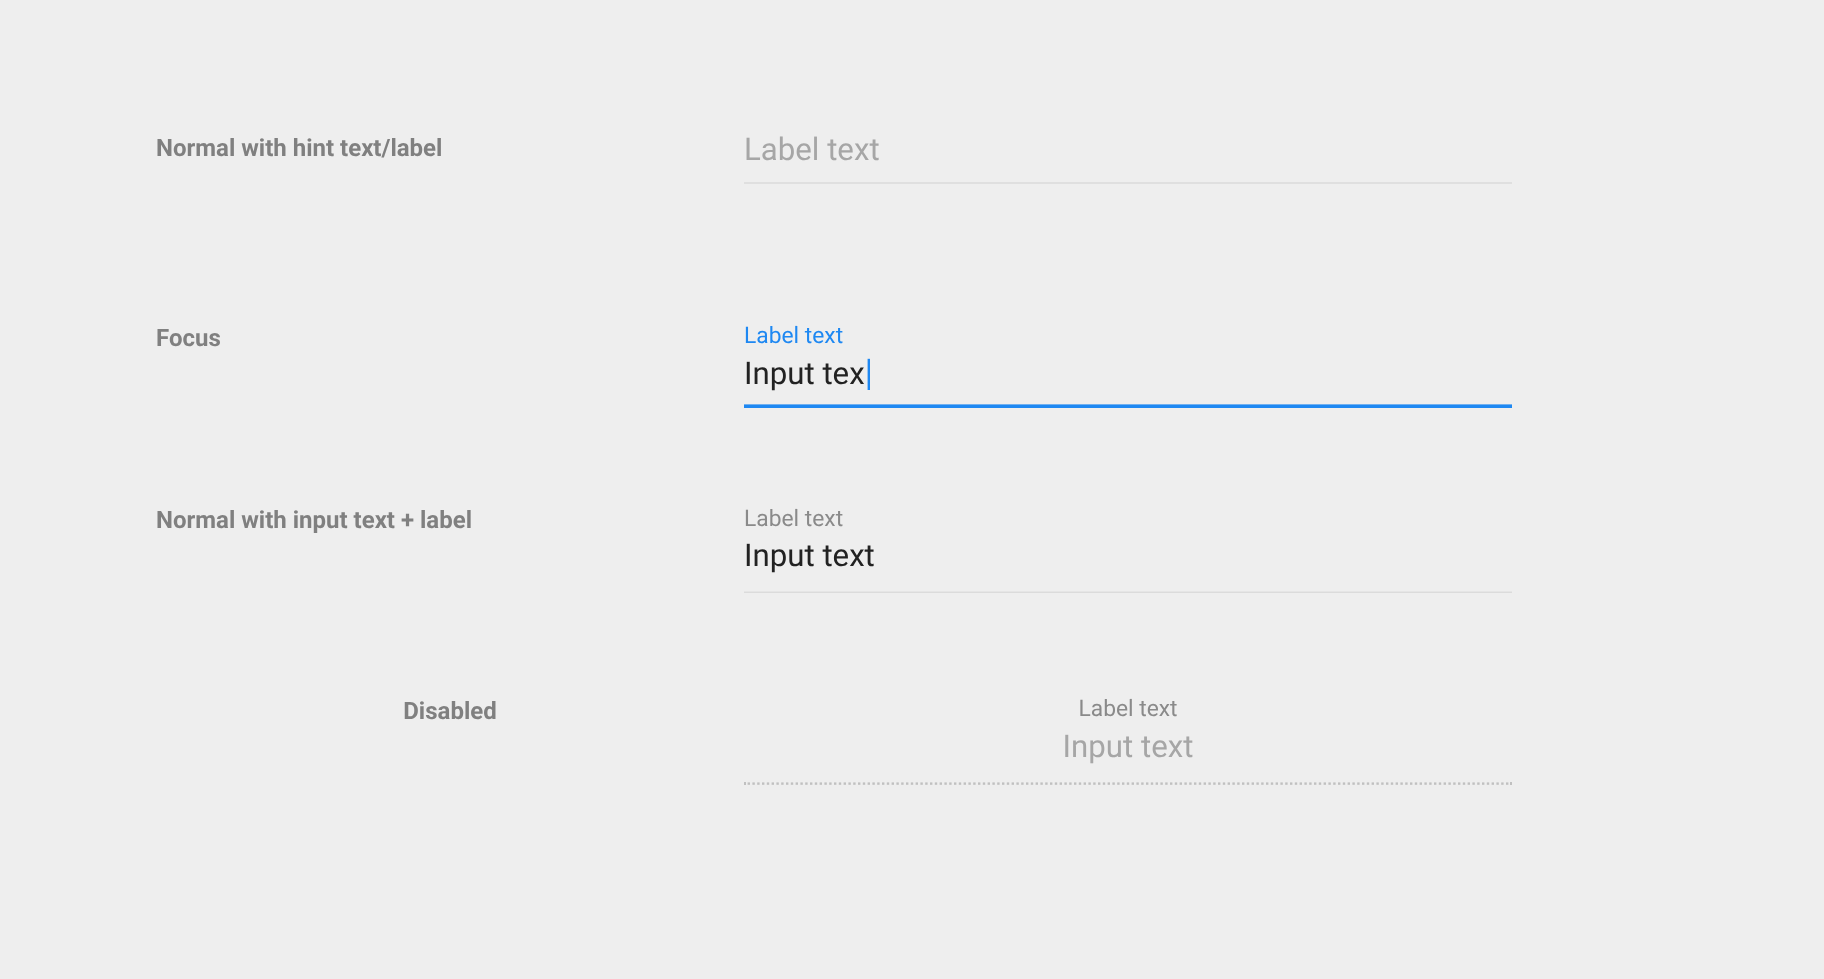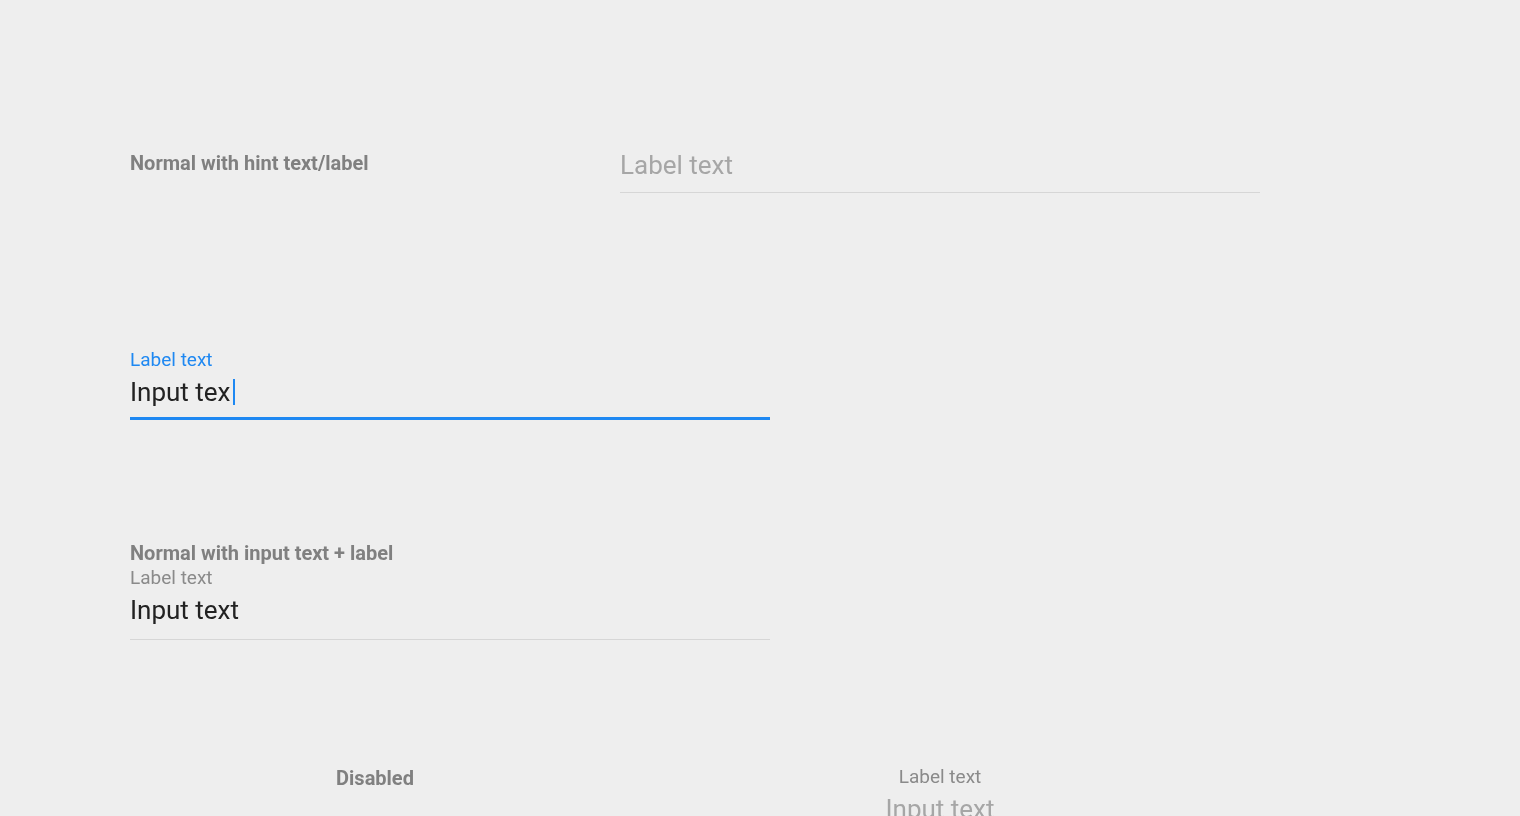--- a/index.html
+++ b/index.html
@@ -17,31 +17,29 @@
     .container {
       display: flex;
       flex-direction: column;
       padding-top: 110px;
       padding-left: 130px;
     }
     .row {
       display: flex;
       align-items: flex-start;
       margin-bottom: 95px;
-      margin-top: 40px;
     }
     .row.row-normal-hint {
       margin-bottom: 115px;
     }
     .row.row-focus {
       margin-bottom: 80px;
     }
     .row.row-normal-input {
       margin-bottom: 85px;
-      flex-direction: column;
     }
     .row.row-disabled {
       margin-bottom: 0;
       text-align: center;
     }
     .desc-col {
       width: 490px;
       flex-shrink: 0;
     }
     .desc-text {
@@ -128,20 +126,23 @@
   <div class="row row-normal-hint">
     <div class="desc-col">
       <div class="desc-text">Normal with hint text/label</div>
     </div>
     <div class="field-col underline-thin">
       <div class="placeholder-text">Label text</div>
     </div>
   </div>
 
   <div class="row row-focus">
+    <div class="desc-col">
+      <div class="desc-text">Focus</div>
+    </div>
     <div class="field-col underline-focus">
       <div class="float-label-focus">Label text</div>
       <div class="input-text-focus">
         <span>Input tex</span>
         <span class="caret"></span>
       </div>
     </div>
   </div>
 
   <div class="row row-normal-input">

